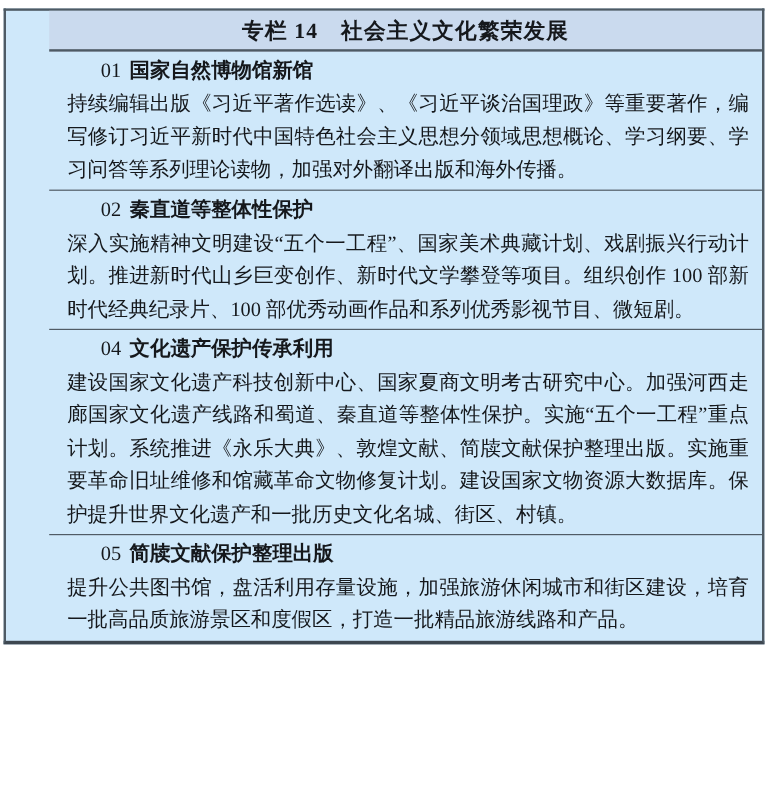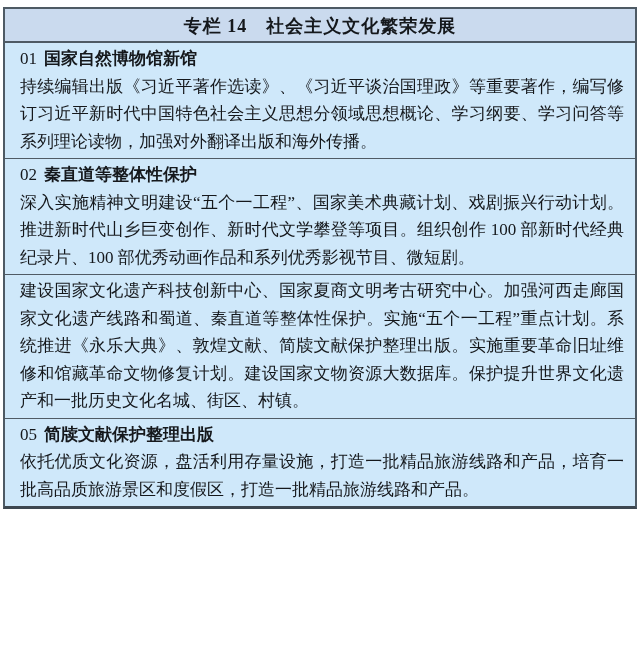--- a/index.html
+++ b/index.html
@@ -14,20 +14,21 @@
   }
   .panel {
     position: absolute;
     left: 3px;
     top: 7px;
     width: 634px;
     box-sizing: border-box;
     border: 2px solid #4e5a64;
     border-bottom: 3px solid #3d4750;
     background: #cfe8fa;
+    padding-left: 36px;
   }
   .panel-header {
     background: #cadaee;
     border-bottom: 2px solid #4e5a64;
     text-align: center;
     font-weight: bold;
     font-size: 18px;
     line-height: 24px;
     padding: 5px 0 3px 0;
     letter-spacing: 1px;
@@ -43,20 +44,21 @@
   }
   .sec-head {
     font-weight: bold;
     white-space: nowrap;
   }
   .sec-num {
     display: inline-block;
     width: 24px;
     font-weight: normal;
     font-family: "Liberation Serif", "DejaVu Serif", serif;
+    margin-left: 28px;
   }
   .sec-body {
     text-align: justify;
     text-justify: inter-character;
   }
 </style>
 </head>
 <body>
 
 <div class="panel">
@@ -67,20 +69,21 @@
     <div class="sec-body">持续编辑出版《习近平著作选读》、《习近平谈治国理政》等重要著作，编写修订习近平新时代中国特色社会主义思想分领域思想概论、学习纲要、学习问答等系列理论读物，加强对外翻译出版和海外传播。</div>
   </div>
 
   <div class="section">
     <div class="sec-head"><span class="sec-num">02</span><span>秦直道等整体性保护</span></div>
     <div class="sec-body">深入实施精神文明建设“五个一工程”、国家美术典藏计划、戏剧振兴行动计划。推进新时代山乡巨变创作、新时代文学攀登等项目。组织创作 100 部新时代经典纪录片、100 部优秀动画作品和系列优秀影视节目、微短剧。</div>
   </div>
 
 
   <div class="section">
+    <div class="sec-head"><span class="sec-num">04</span><span>文化遗产保护传承利用</span></div>
     <div class="sec-body">建设国家文化遗产科技创新中心、国家夏商文明考古研究中心。加强河西走廊国家文化遗产线路和蜀道、秦直道等整体性保护。实施“五个一工程”重点计划。系统推进《永乐大典》、敦煌文献、简牍文献保护整理出版。实施重要革命旧址维修和馆藏革命文物修复计划。建设国家文物资源大数据库。保护提升世界文化遗产和一批历史文化名城、街区、村镇。</div>
   </div>
 
   <div class="section">
     <div class="sec-head"><span class="sec-num">05</span><span>简牍文献保护整理出版</span></div>
-    <div class="sec-body">依托优质文化资源，盘活利用存量设施，打造一批精品旅游线路和产品，培育一批高品质旅游景区和度假区，打造一批精品旅游线路和产品。</div>
+    <div class="sec-body">提升公共图书馆，盘活利用存量设施，加强旅游休闲城市和街区建设，培育一批高品质旅游景区和度假区，打造一批精品旅游线路和产品。</div>
   </div>
 </div>
 
 </body></html>

